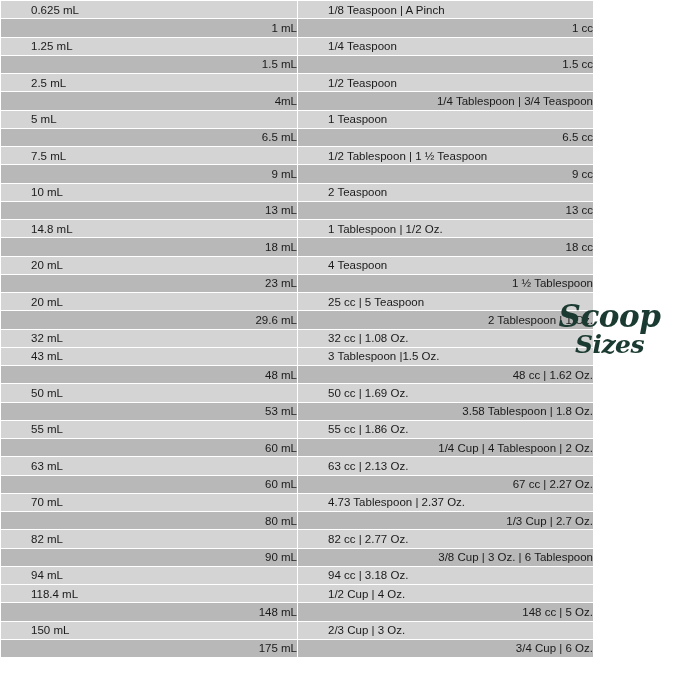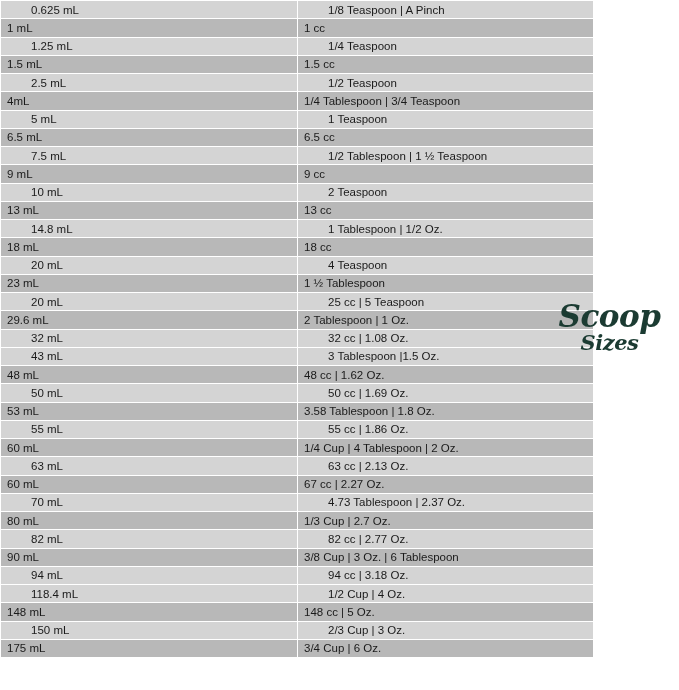--- a/index.html
+++ b/index.html
@@ -46,40 +46,41 @@
   }
   table.scoop-table td.col-eq {
     width: 265px;
   }
   tr.row-light td {
     background: #d4d4d4;
     padding-left: 30px;
   }
   tr.row-dark td {
     background: #b8b8b8;
+    text-align: right;
   }
   .logo {
     position: absolute;
     left: 540px;
     top: 300px;
     width: 139px;
     text-align: center;
     color: #1b3b32;
     font-family: "DejaVu Serif", serif;
     font-weight: bold;
     font-style: italic;
     line-height: 1.04;
     letter-spacing: -0.5px;
   }
   .logo .line1 {
     font-size: 31px;
     display: block;
   }
   .logo .line2 {
-    font-size: 21px;
+    font-size: 25px;
     display: block;
   }
 </style>
 </head>
 <body>
 
 <div class="page">
 
   <div class="table-wrap">
     <table class="scoop-table">

